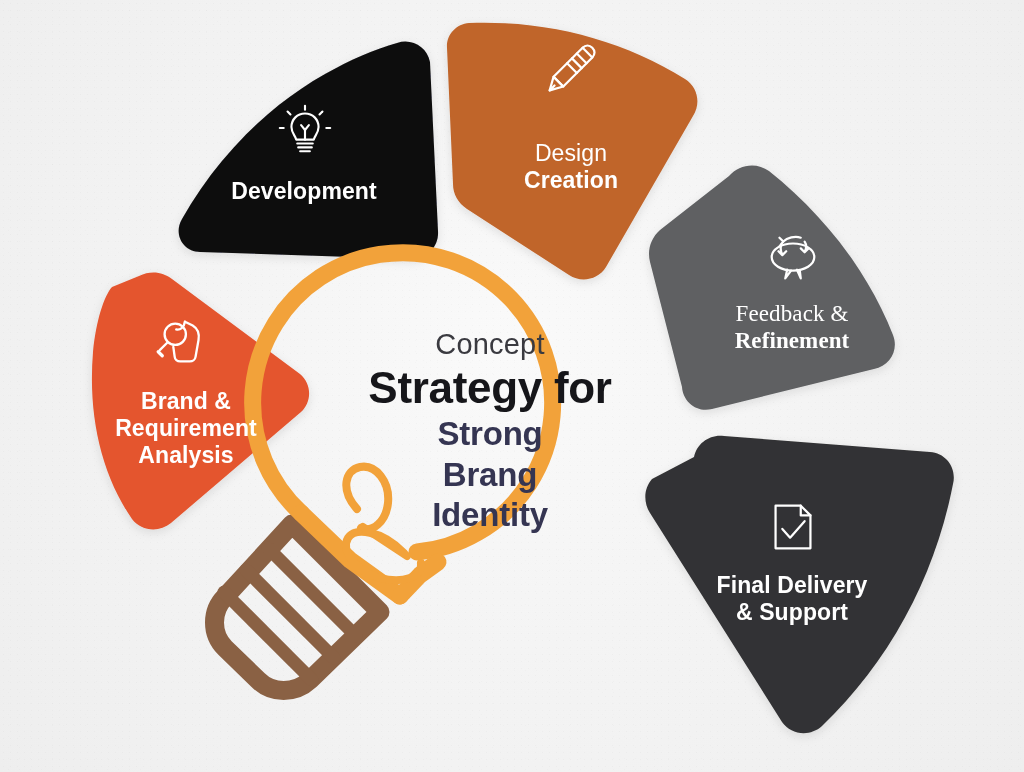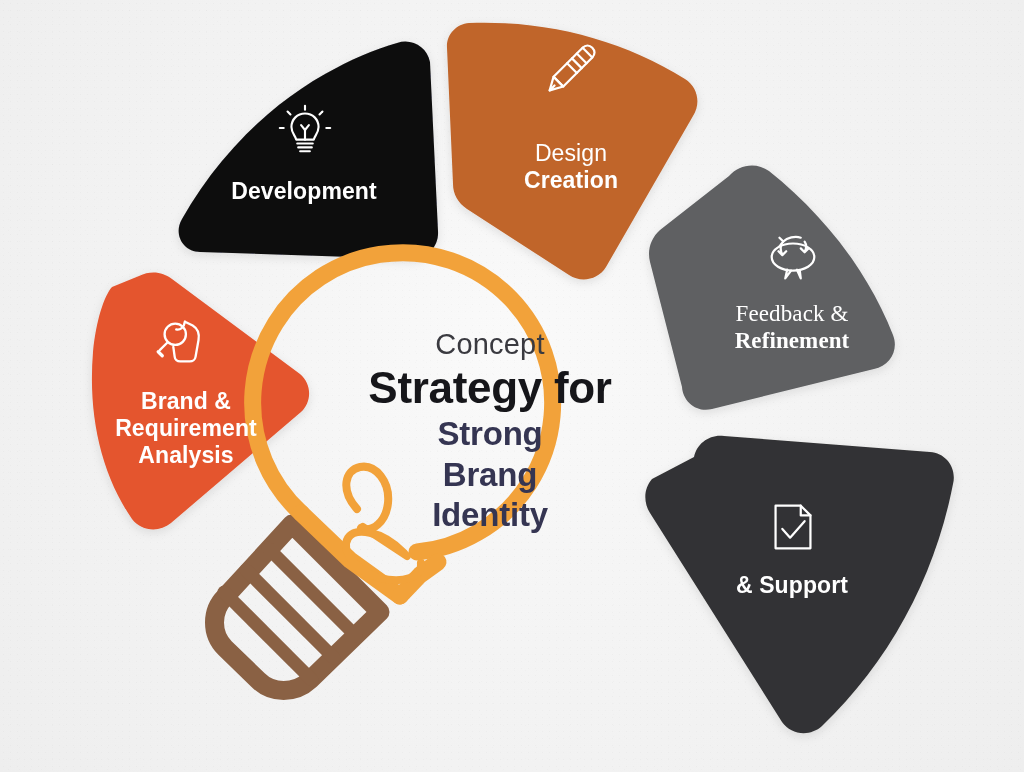--- a/index.html
+++ b/index.html
@@ -271,20 +271,21 @@
     </div>
 
     <div class="petal-icon" style="left:762px; top:496px;">
       <svg viewBox="0 0 64 64" fill="none" stroke="#ffffff" stroke-width="2.3" stroke-linecap="round" stroke-linejoin="round">
         <path d="M14 10 L40 10 L50 20 L50 54 L14 54 Z"></path>
         <path d="M40 10 L40 20 L50 20"></path>
         <path d="M21 34 L29 43 L44 26"></path>
       </svg>
     </div>
     <div class="petal-label" style="left:686px; top:572px; width:212px;">
+      <span class="l-bold">Final Delivery</span>
       <span class="l-bold">&amp; Support</span>
     </div>
 
     <div id="center-text">
       <span class="c-creative">Concept</span>
       <span class="c-strategy">Strategy for</span>
       <span class="c-line">Strong</span>
       <span class="c-line">Brang</span>
       <span class="c-line">Identity</span>
     </div>

